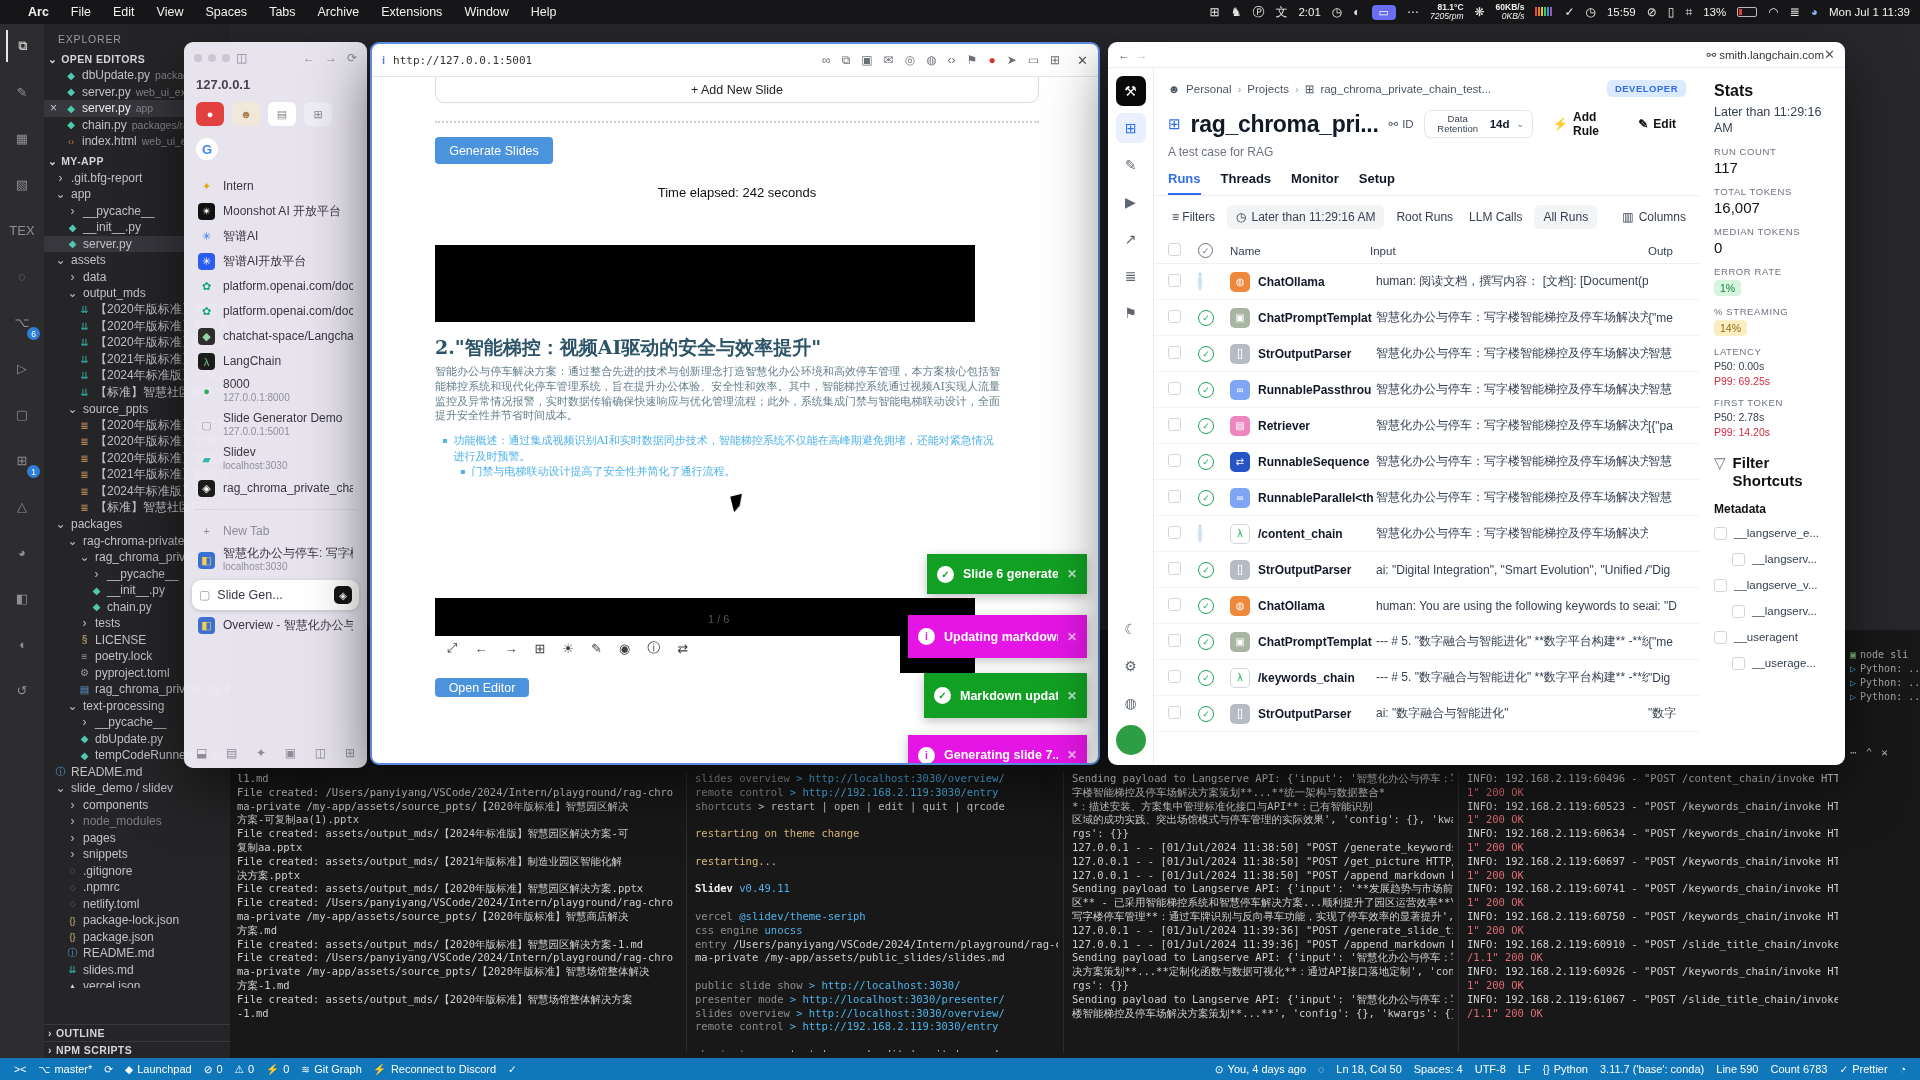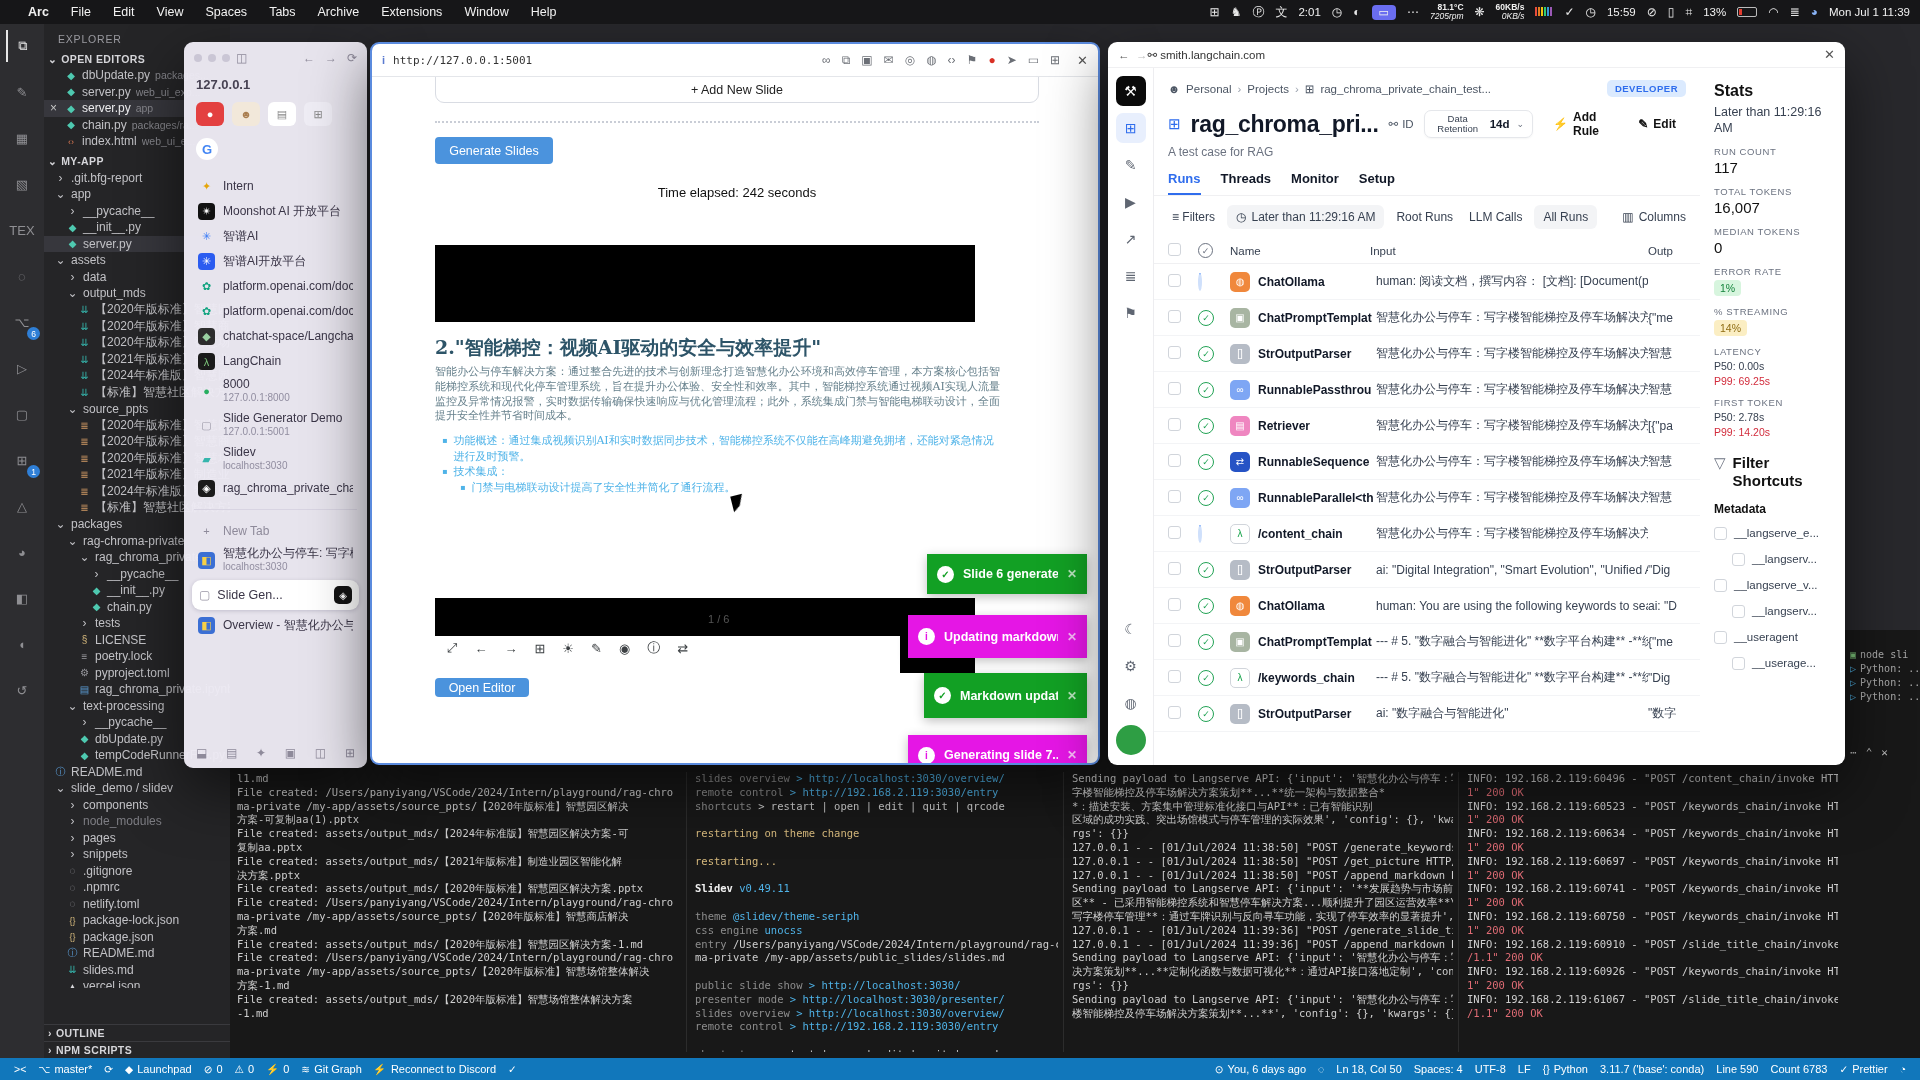--- a/index.html
+++ b/index.html
@@ -120,21 +120,21 @@
 .toast{position:absolute;height:40px;display:flex;align-items:center;gap:9px;color:#fff;font-size:12.5px;font-weight:bold;padding:0 10px;box-shadow:0 3px 10px rgba(0,0,0,.25)}
 .toast .tic2{width:17px;height:17px;border-radius:50%;background:#fff;display:flex;align-items:center;justify-content:center;font-size:10px;flex:0 0 17px}
 .toast .tx2{flex:1;white-space:nowrap;overflow:hidden}
 .toast .cl{opacity:.7;font-size:12px;cursor:pointer}
 .t-success{background:#12a024}.t-success .tic2{color:#12a024}
 .t-info{background:#e516e5}.t-info .tic2{color:#e516e5}
 .cursor{position:absolute;left:360px;top:418px;width:0;height:0;border-left:7px solid #000;border-top:11px solid #000;border-right:5px solid transparent;border-bottom:5px solid transparent;transform:rotate(-14deg);filter:drop-shadow(0 0 1px #fff);z-index:30}
 
 .lswin{left:1108px;top:42px;width:737px;height:723px;background:#fff;color:#111827}
 .lstop{height:26px;display:flex;align-items:center;padding:0 10px;color:#555;font-size:11.5px;border-bottom:1px solid #f0f0f2}
-.lstop .ctr{flex:1;text-align:left;color:#333}
+.lstop .ctr{flex:1;text-align:right;color:#333}
 .lsrail{position:absolute;left:0;top:26px;width:46px;bottom:0;border-right:1px solid #ededf0;display:flex;flex-direction:column;align-items:center;padding-top:8px;gap:7px}
 .railic{width:30px;height:30px;border-radius:7px;display:flex;align-items:center;justify-content:center;font-size:14px;color:#5f6672;cursor:pointer}
 .railic[data-state="active"]{background:#e8effd;color:#2f6ded}
 .railsp{flex:1}
 .lsmain{position:absolute;left:46px;top:26px;right:145px;bottom:0;overflow:hidden}
 .bcrow{display:flex;align-items:center;gap:6px;padding:12px 14px 0;font-size:11.5px;color:#4b5563}
 .bcrow .sep{color:#9ca3af}
 .devbadge{margin-left:auto;background:#dbeafe;color:#2f6ded;font-size:9.5px;font-weight:bold;letter-spacing:.5px;padding:3px 8px;border-radius:5px}
 .titlerow{display:flex;align-items:center;gap:10px;padding:8px 14px 0}
 .titlerow .gridic{color:#2f6ded;font-size:15px}
@@ -653,21 +653,21 @@
       <div class="tl"><span class="g">slides  overview   </span><span class="b">&gt; http://localhost:3030/overview/</span></div>
         <div class="tl"><span class="g">remote control     </span><span class="b">&gt; http://192.168.2.119:3030/entry</span></div>
         <div class="tl"><span class="g">shortcuts          </span><span class="w">&gt;  restart | open | edit | quit | qrcode</span></div>
         <div class="tl"><span class="w"></span><span></span></div>
         <div class="tl"><span class="y">restarting on theme change</span><span></span></div>
         <div class="tl"><span class="w"></span><span></span></div>
         <div class="tl"><span class="y">restarting...</span><span></span></div>
         <div class="tl"><span class="w"></span><span></span></div>
         <div class="tl"><span class="wb">Slidev  </span><span class="b">v0.49.11</span></div>
         <div class="tl"><span class="w"></span><span></span></div>
-        <div class="tl"><span class="g">theme       </span><span class="b">@slidev/theme-seriph</span></div>
+        <div class="tl"><span class="g">vercel       </span><span class="b">@slidev/theme-seriph</span></div>
         <div class="tl"><span class="g">css engine  </span><span class="b">unocss</span></div>
         <div class="tl"><span class="g">entry       </span><span class="w">/Users/panyiyang/VSCode/2024/Intern/playground/rag-chro</span></div>
         <div class="tl"><span class="w">ma-private /my-app/assets/public_slides/slides.md</span><span></span></div>
         <div class="tl"><span class="w"></span><span></span></div>
         <div class="tl"><span class="g">public slide show   </span><span class="b">&gt; http://localhost:3030/</span></div>
         <div class="tl"><span class="g">presenter mode      </span><span class="b">&gt; http://localhost:3030/presenter/</span></div>
         <div class="tl"><span class="g">slides overview     </span><span class="b">&gt; http://localhost:3030/overview/</span></div>
         <div class="tl"><span class="g">remote control      </span><span class="b">&gt; http://192.168.2.119:3030/entry</span></div>
         <div class="tl"><span class="w"></span><span></span></div>
         <div class="tl"><span class="g">shortcuts           </span><span class="w">&gt;  restart | open | edit | quit | qrcode</span></div>
@@ -796,21 +796,21 @@
           <span class="gi">✓</span>
 
         </span>
 
     </span>
     <span class="sbspacer"></span>
     <span style="display:flex">
 
         <span class="sbitem">
           <span class="gi">⊙</span>
-          <span class="tx">You, 6 days ago</span>
+          <span class="tx">You, 4 days ago</span>
         </span>
 
         <span class="sbitem">
           <span class="gi">◌</span>
 
         </span>
 
         <span class="sbitem">
 
           <span class="tx">Ln 18, Col 50</span>
@@ -1011,23 +1011,20 @@
       <div class="addcard">+ Add New Slide</div>
       <div class="dotline"></div>
       <div class="btn genbtn">Generate Slides</div>
       <div class="elapsed">Time elapsed: 242 seconds</div>
       <div class="blackrect r1"></div>
       <div class="shead">2."智能梯控：视频AI驱动的安全与效率提升"</div>
       <div class="spara">智能办公与停车解决方案：通过整合先进的技术与创新理念打造智慧化办公环境和高效停车管理，本方案核心包括智能梯控系统和现代化停车管理系统，旨在提升办公体验、安全性和效率。其中，智能梯控系统通过视频AI实现人流量监控及异常情况报警，实时数据传输确保快速响应与优化管理流程；此外，系统集成门禁与智能电梯联动设计，全面提升安全性并节省时间成本。</div>
       <div class="sbul">
         <div class="b">
             <span>功能概述：通过集成视频识别AI和实时数据同步技术，智能梯控系统不仅能在高峰期避免拥堵，还能对紧急情况进行及时预警。</span>
-          </div>
-        <div class="b">
-            <span>技术集成：</span>
           </div>
         <div class="b s">
             <span>门禁与电梯联动设计提高了安全性并简化了通行流程。</span>
           </div>
       </div>
       <div class="blackrect r2"></div>
       <div class="blackrect r3"></div>
       <div class="pctrl">
         <span>⤢</span>
           <span>←</span>

